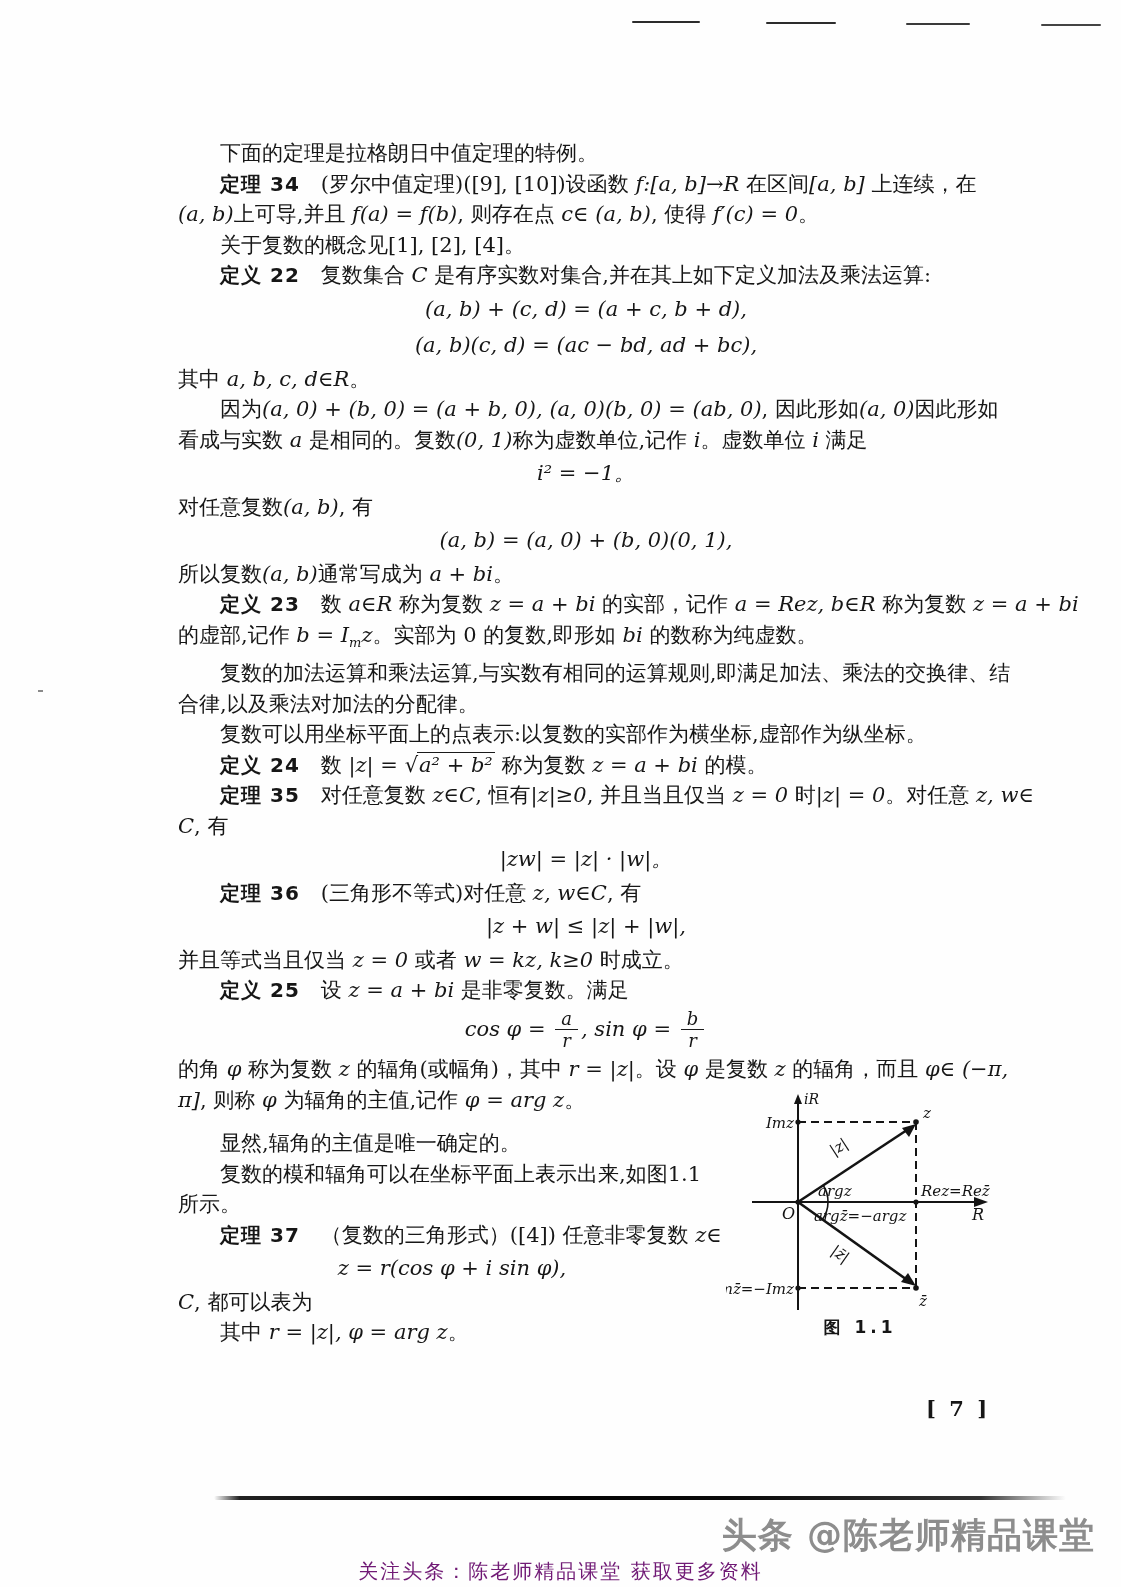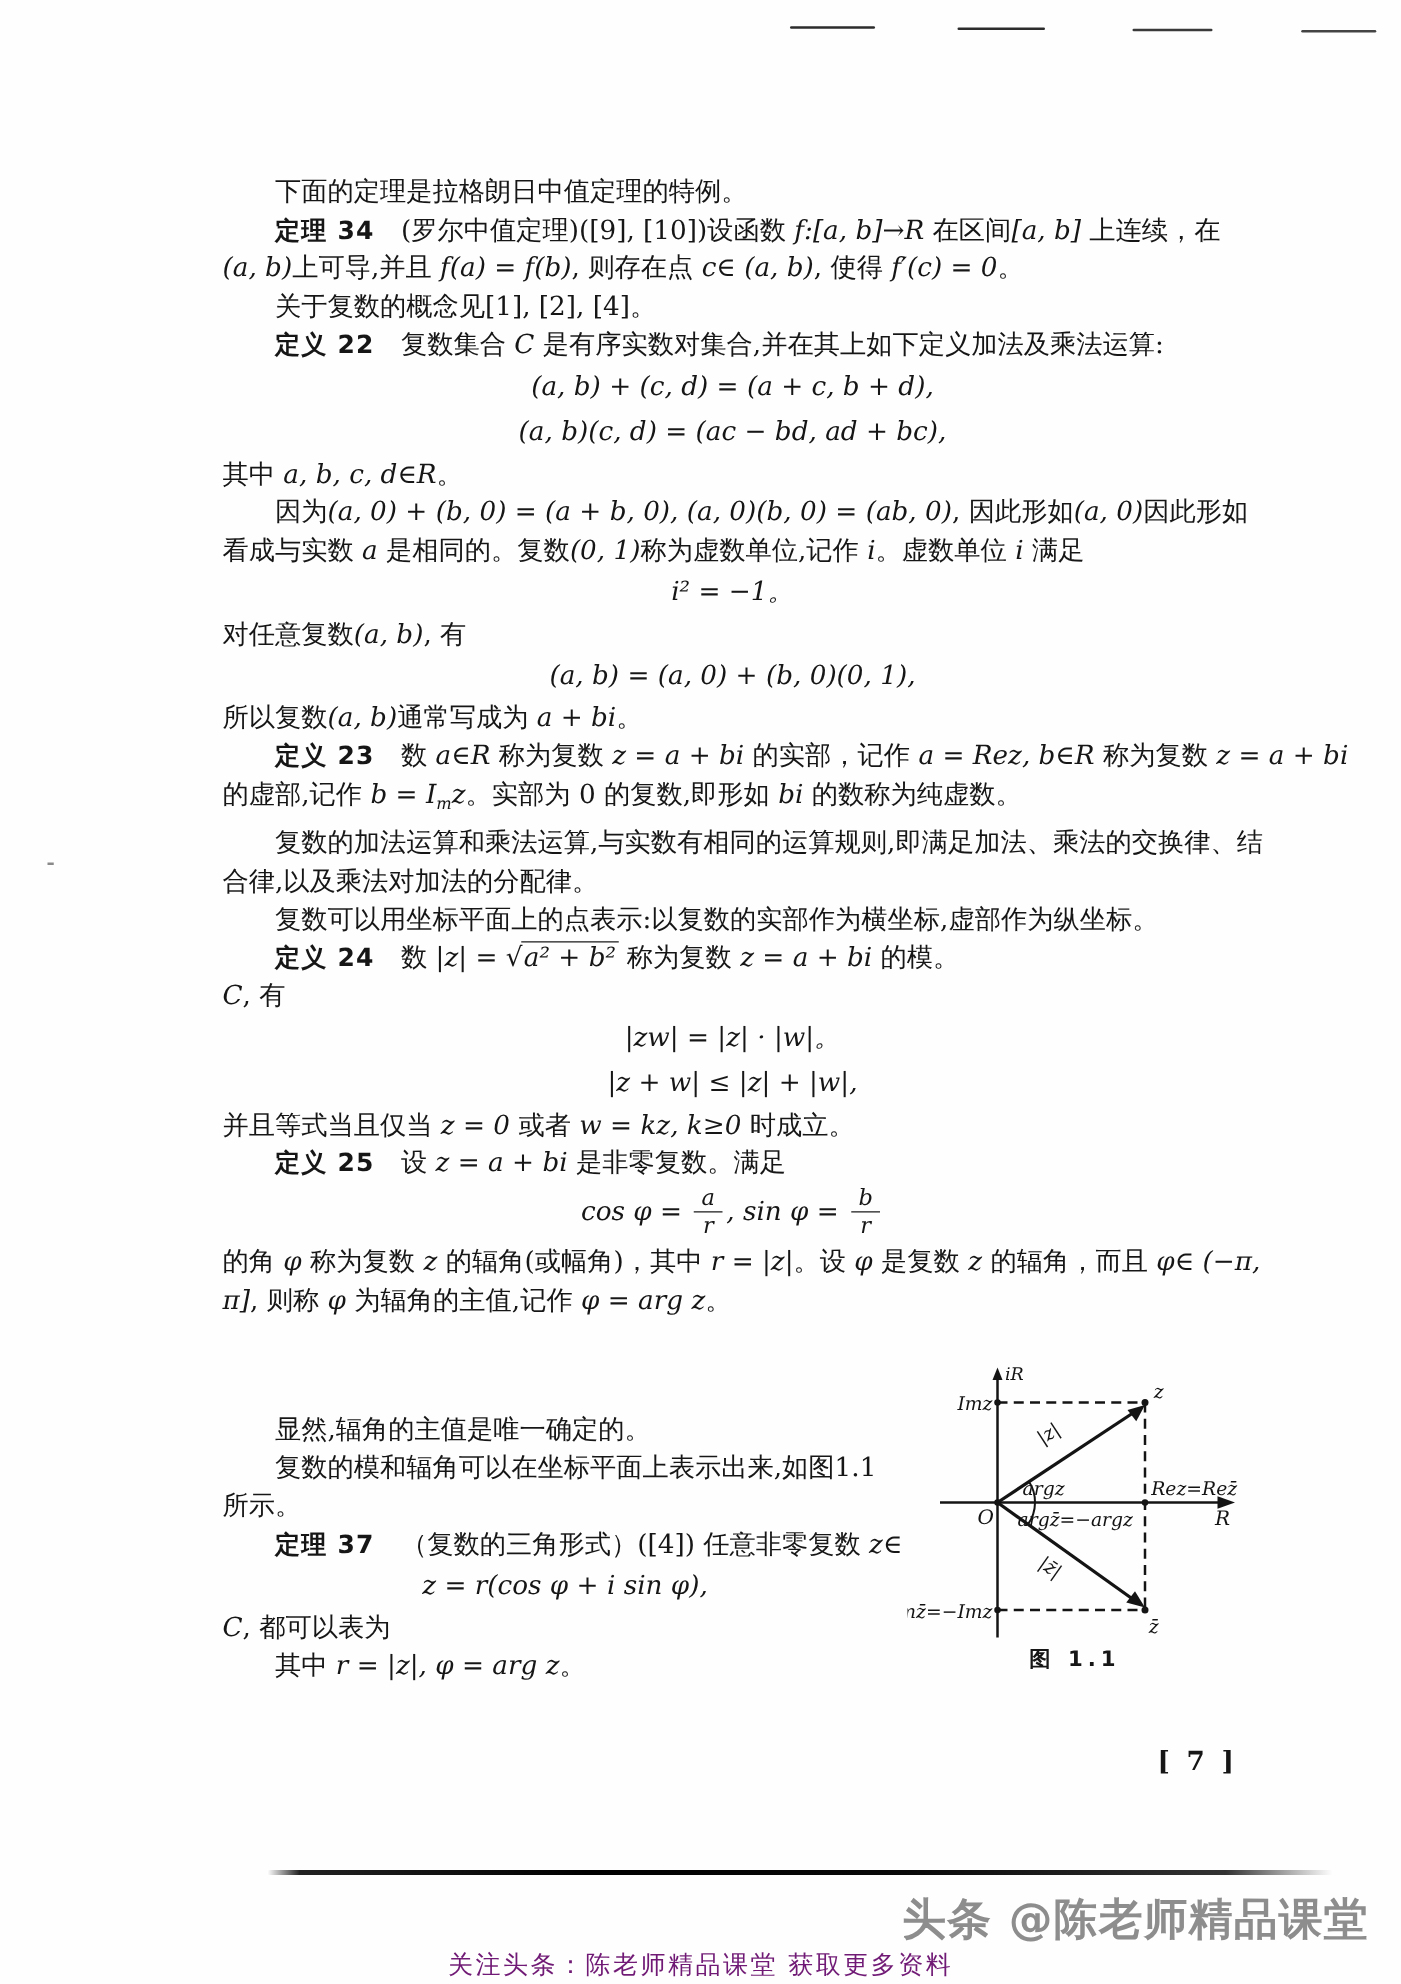--- a/index.html
+++ b/index.html
@@ -85,22 +85,24 @@
       <div class="line formula"><span class="ital">i² = −1。</span></div>
       <div class="line"><span>对任意复数</span><span class="ital">(a, b)</span><span>, 有</span></div>
       <div class="line formula"><span class="ital">(a, b) = (a, 0) + (b, 0)(0, 1),</span></div>
       <div class="line"><span>所以复数</span><span class="ital">(a, b)</span><span>通常写成为 </span><span class="ital">a + bi</span><span>。</span></div>
       <div class="line ind"><span class="bold">定义 23</span><span>　数 </span><span class="ital">a∈R</span><span> 称为复数 </span><span class="ital">z = a + bi</span><span> 的实部，记作 </span><span class="ital">a = Rez, b∈R</span><span> 称为复数 </span><span class="ital">z = a + bi</span></div>
       <div class="line"><span>的虚部,记作 </span><span class="ital">b = I</span><sub class="ital">m</sub><span class="ital">z</span><span>。实部为 0 的复数,即形如 </span><span class="ital">bi</span><span> 的数称为纯虚数。</span></div>
       <div class="line ind"><span>复数的加法运算和乘法运算,与实数有相同的运算规则,即满足加法、乘法的交换律、结</span></div>
       <div class="line"><span>合律,以及乘法对加法的分配律。</span></div>
       <div class="line ind"><span>复数可以用坐标平面上的点表示:以复数的实部作为横坐标,虚部作为纵坐标。</span></div>
       <div class="line ind"><span class="bold">定义 24</span><span>　数 </span><span class="ital">|z| = </span><span class="sqrt"><span class="radsign">√</span><span class="rad">a² + b²</span></span><span> 称为复数 </span><span class="ital">z = a + bi</span><span> 的模。</span></div>
+      <div class="line ind"><span class="bold">定理 35</span><span>　对任意复数 </span><span class="ital">z∈C</span><span>, 恒有</span><span class="ital">|z|≥0</span><span>, 并且当且仅当 </span><span class="ital">z = 0</span><span> 时</span><span class="ital">|z| = 0</span><span>。对任意 </span><span class="ital">z, w∈</span></div>
       <div class="line"><span class="ital">C</span><span>, 有</span></div>
       <div class="line formula"><span class="ital">|zw| = |z| · |w|。</span></div>
+      <div class="line ind"><span class="bold">定理 36</span><span>　(三角形不等式)对任意 </span><span class="ital">z, w∈C</span><span>, 有</span></div>
       <div class="line formula"><span class="ital">|z + w| ≤ |z| + |w|,</span></div>
       <div class="line"><span>并且等式当且仅当 </span><span class="ital">z = 0</span><span> 或者 </span><span class="ital">w = kz, k≥0</span><span> 时成立。</span></div>
       <div class="line ind"><span class="bold">定义 25</span><span>　设 </span><span class="ital">z = a + bi</span><span> 是非零复数。满足</span></div>
       <div class="line formula"><span class="ital">cos φ = </span><span class="frac">
           <span class="num">a</span>
           <span class="den">r</span>
         </span><span class="ital">, sin φ = </span><span class="frac">
           <span class="num">b</span>
           <span class="den">r</span>
         </span></div>

